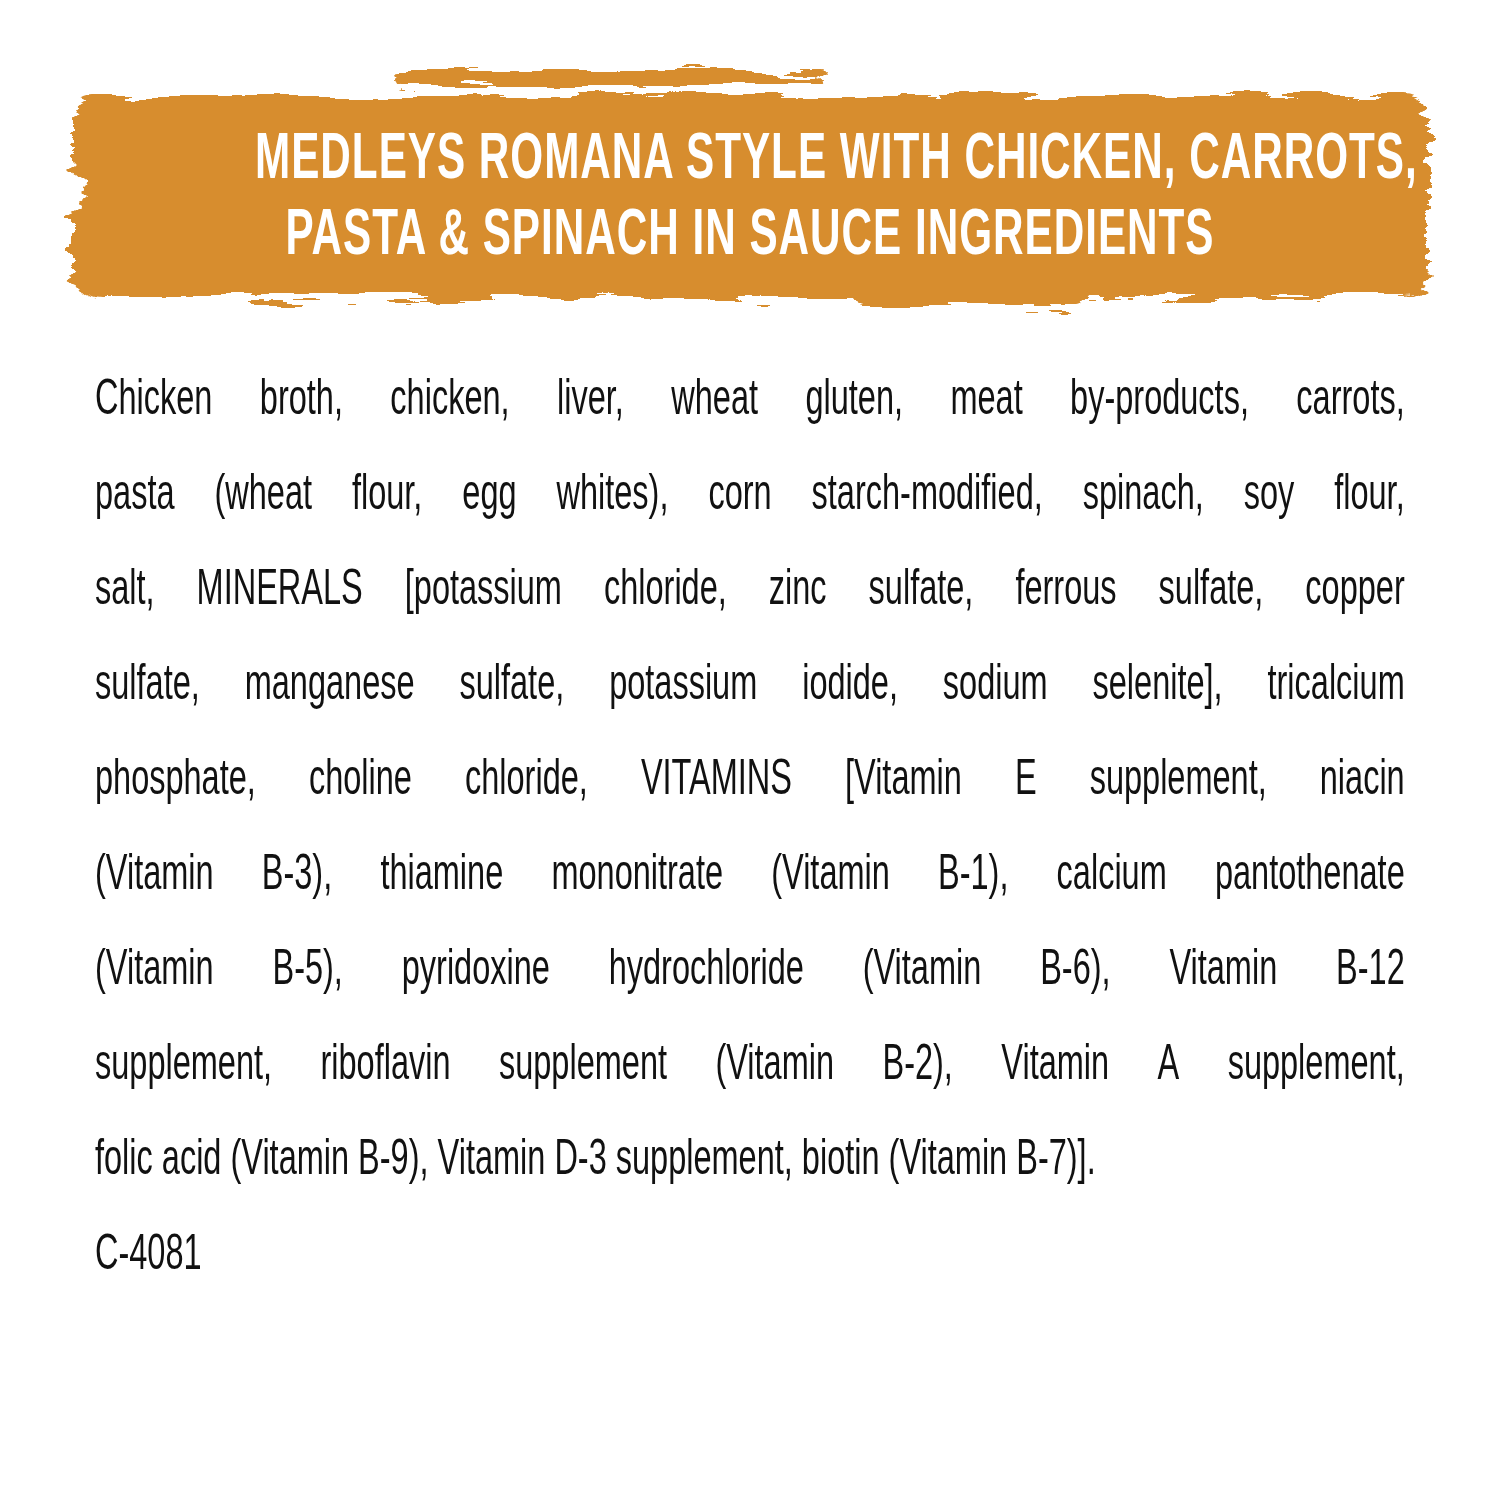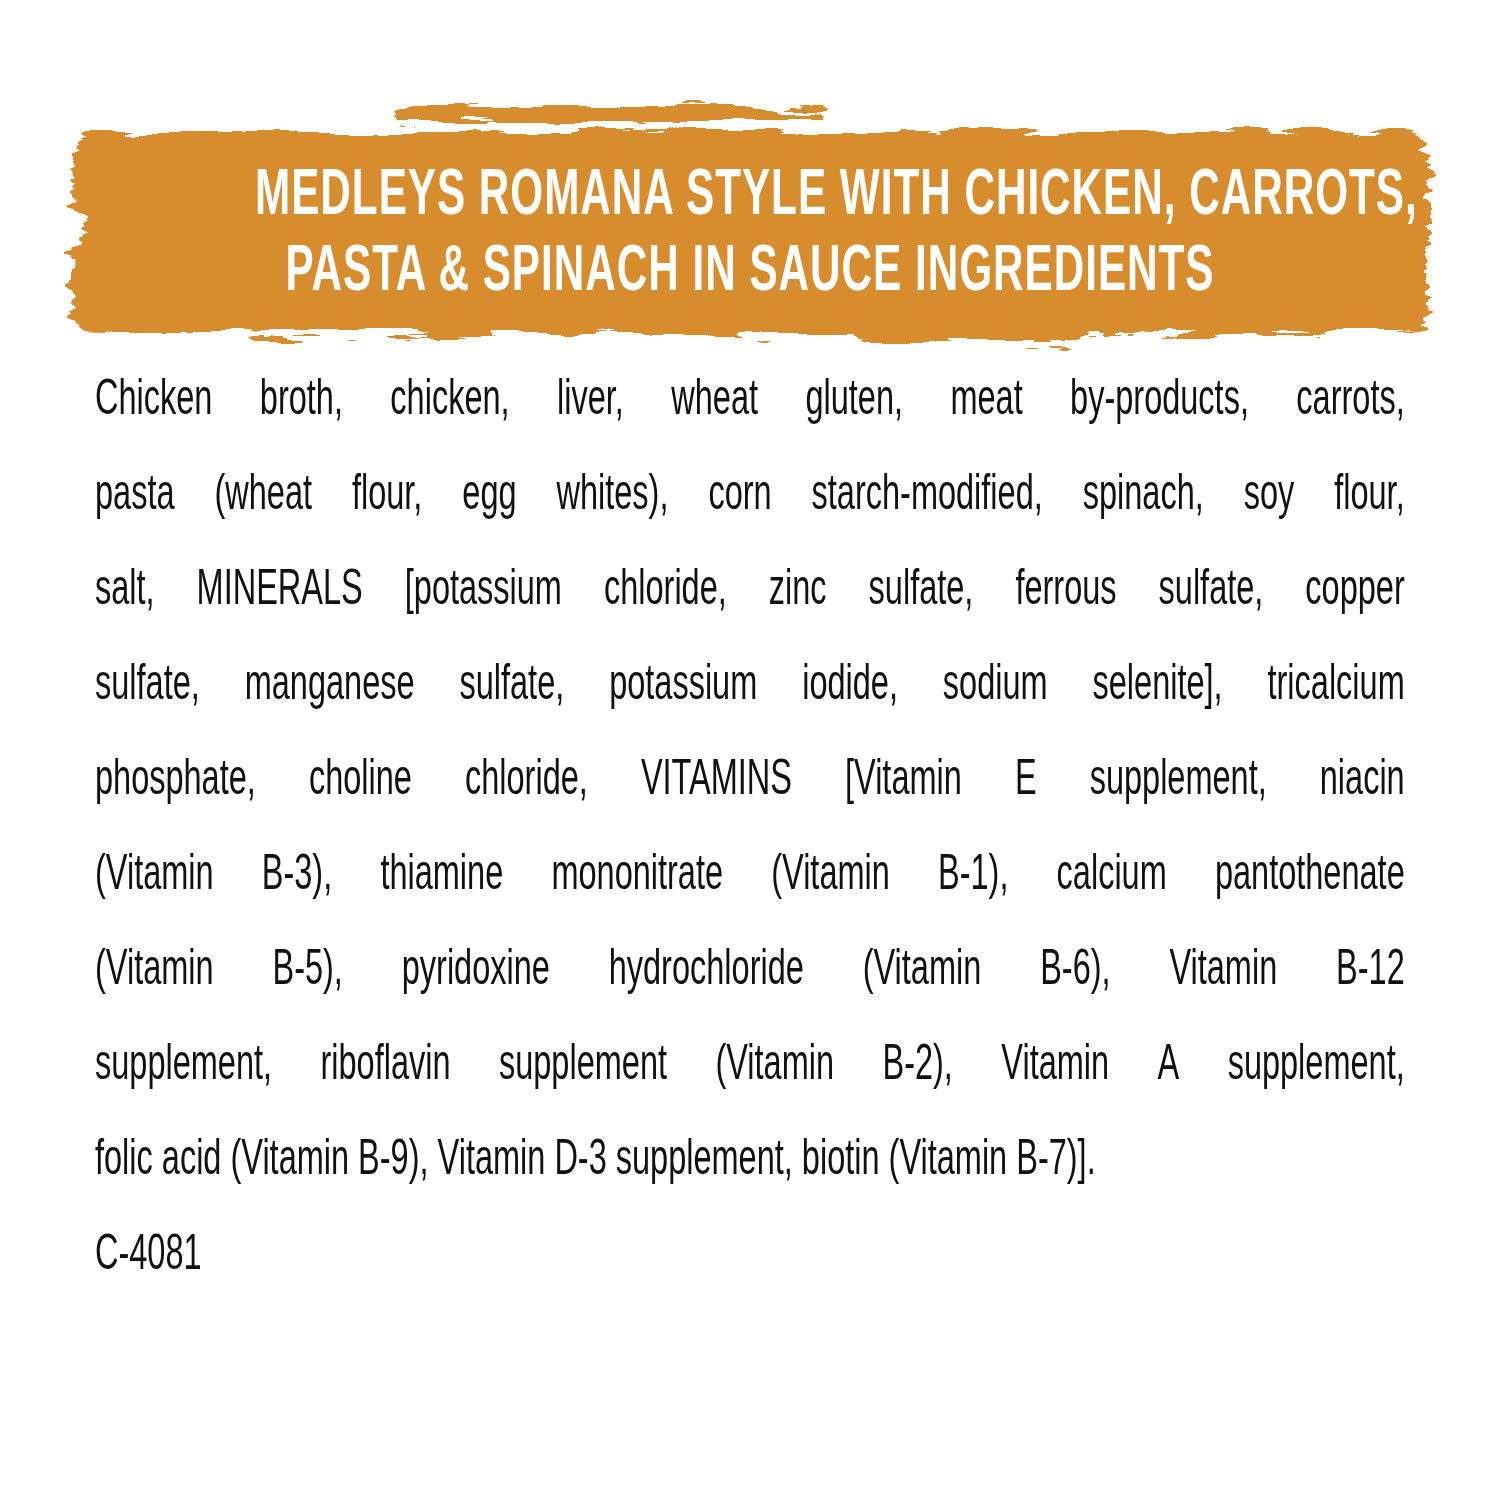--- a/index.html
+++ b/index.html
@@ -17,21 +17,20 @@
     height: 1500px;
     background: #ffffff;
   }
 
   
   .banner {
     position: absolute;
     top: 0; left: 0;
     width: 1500px;
     height: 345px;
-    margin-top: 36px;
   }
   .banner-svg {
     position: absolute;
     top: 0; left: 0;
   }
   .banner-text {
     position: absolute;
     top: 118px;
     left: 0;
     width: 1500px;

